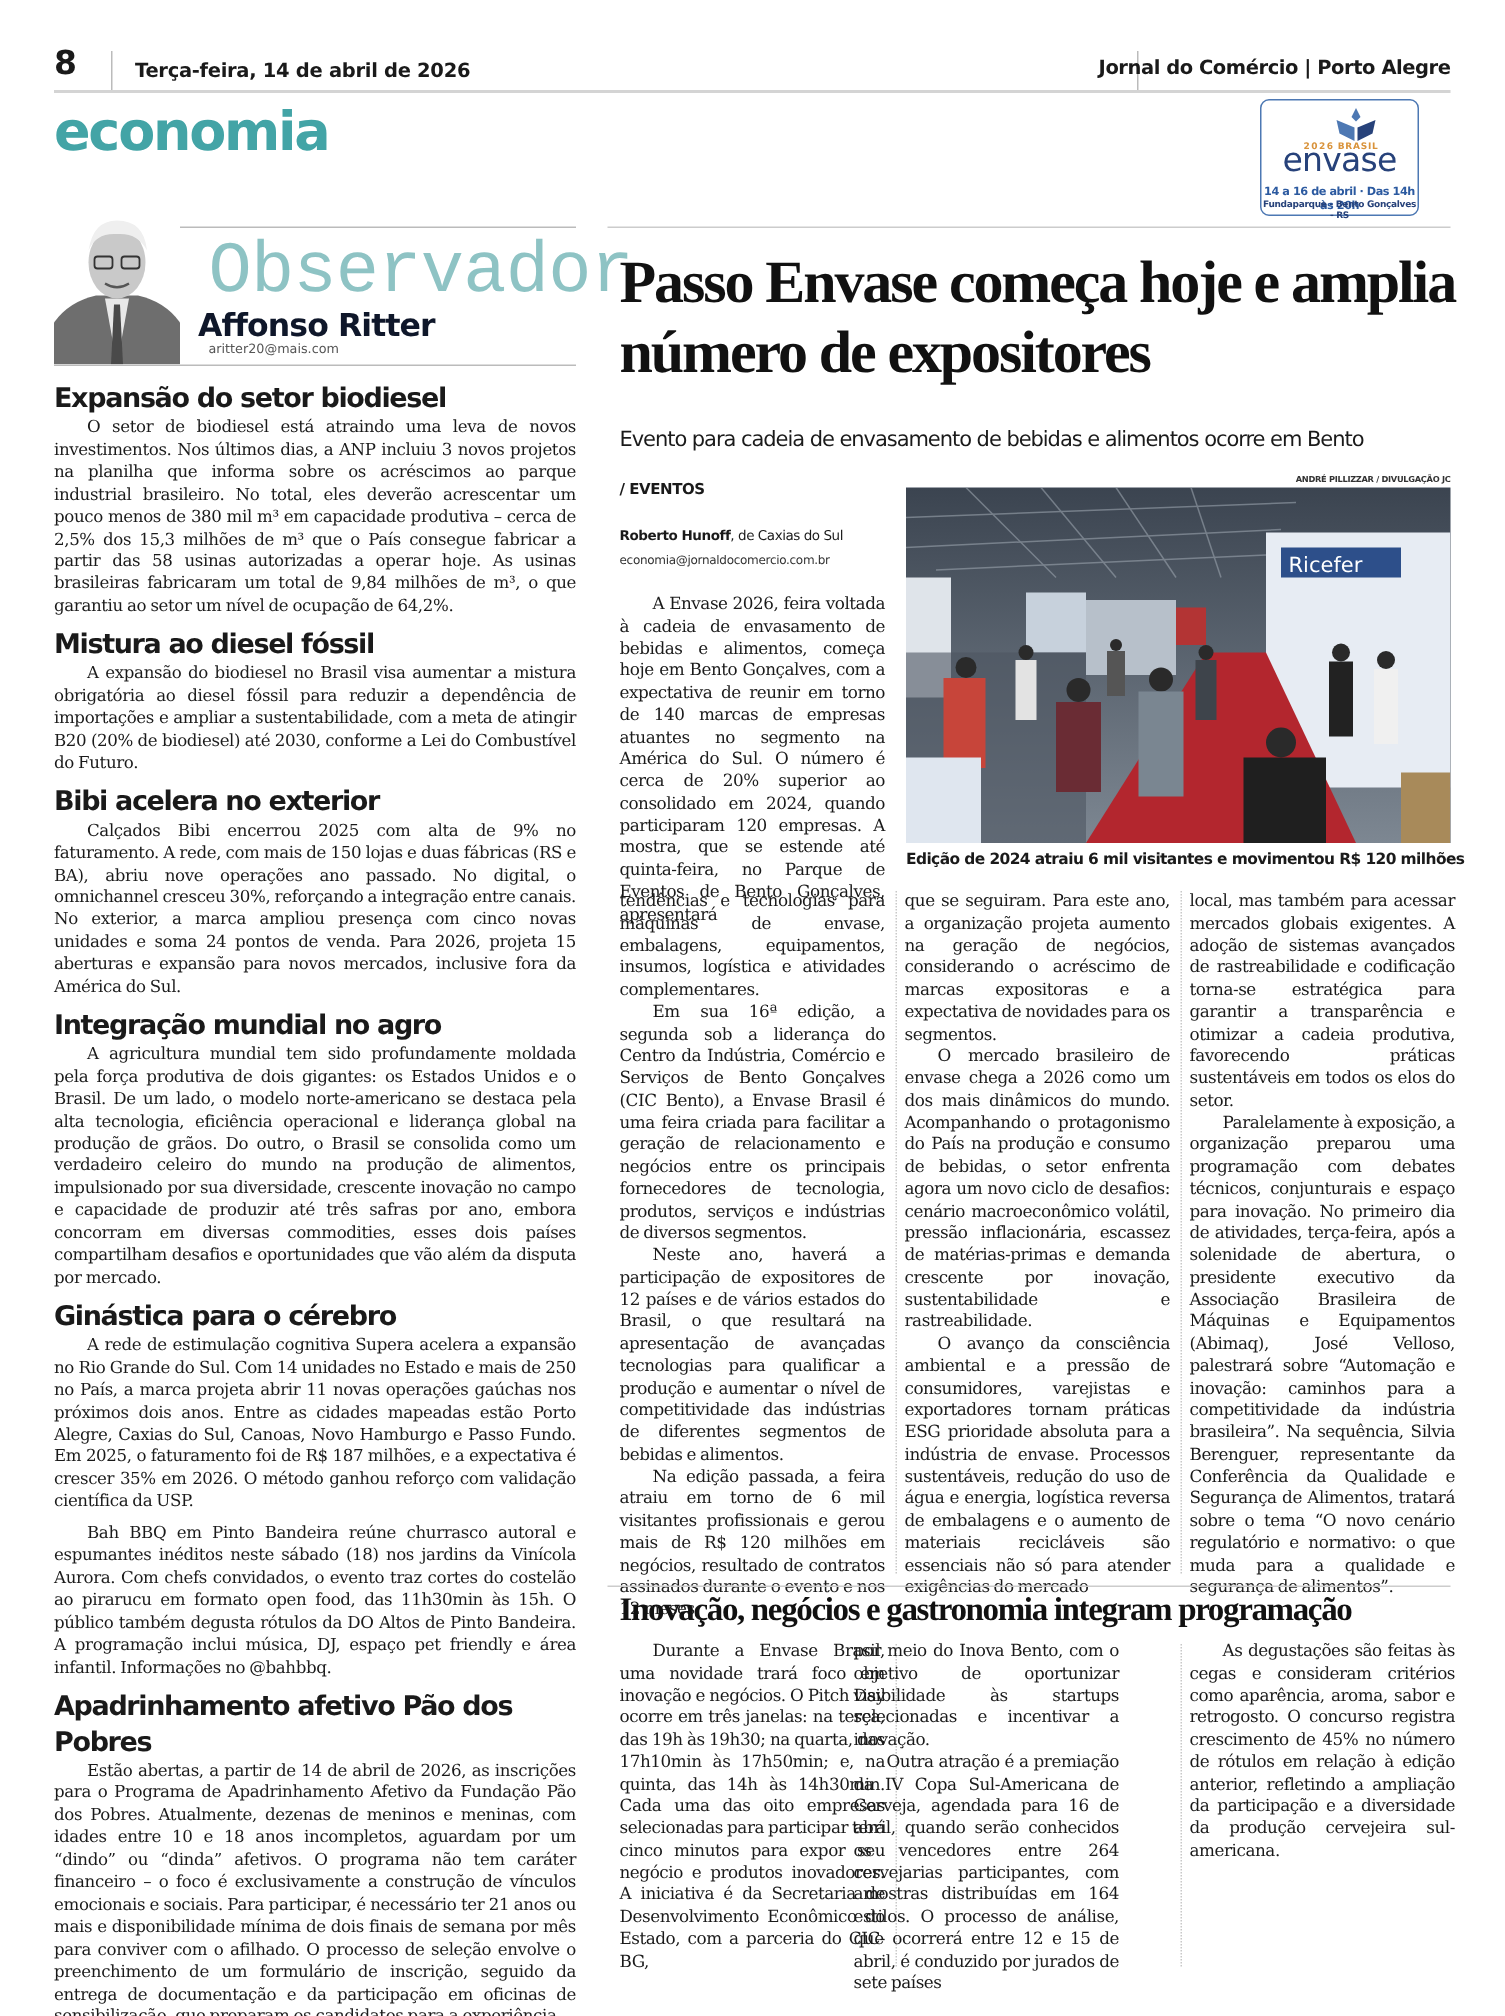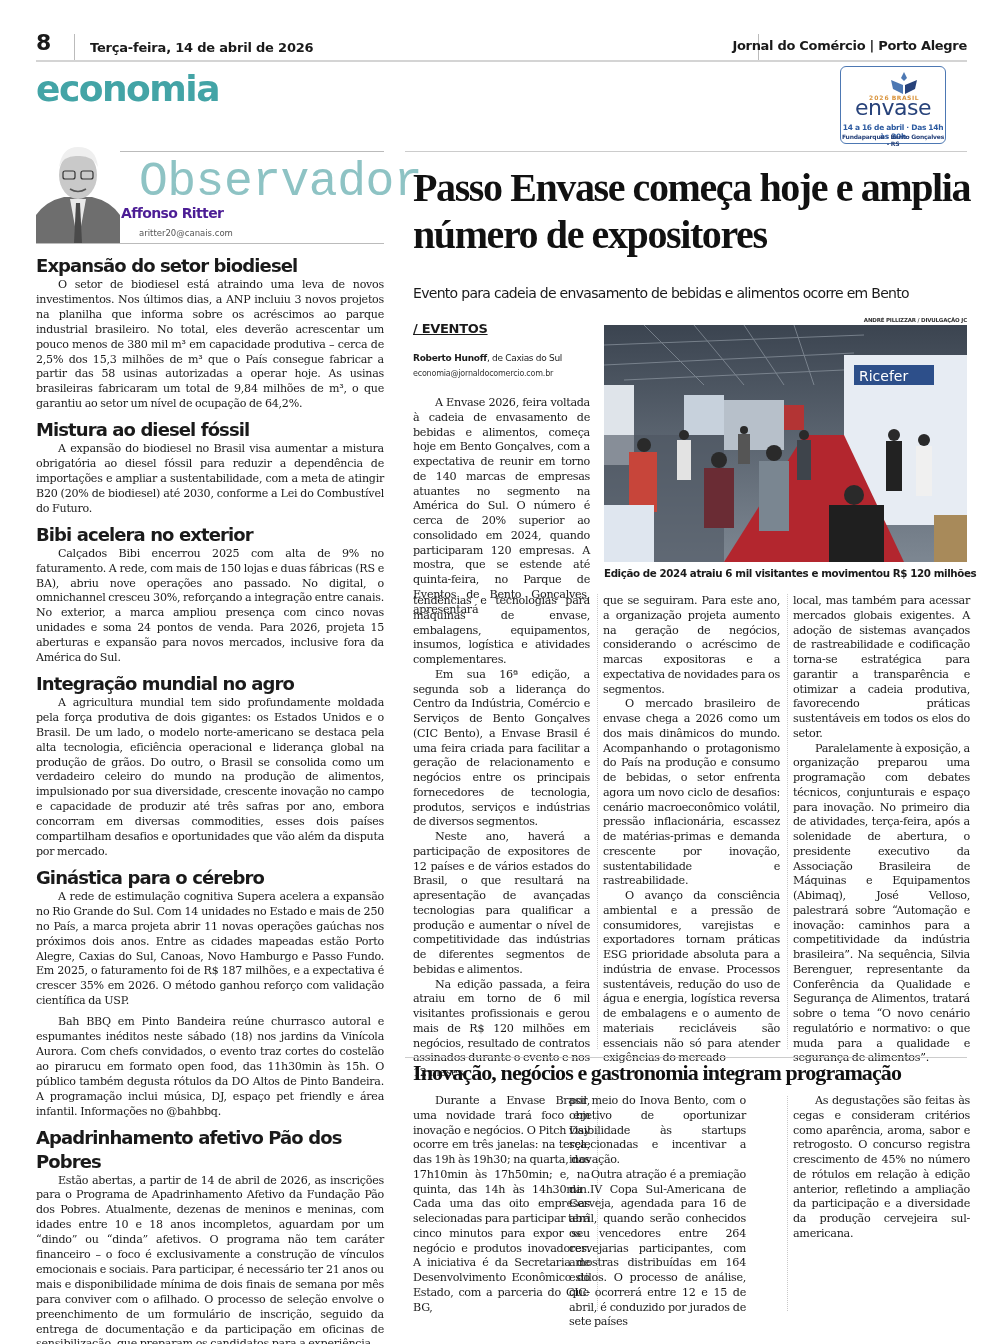--- a/index.html
+++ b/index.html
@@ -22,32 +22,32 @@
   .logo-brasil { position: absolute; right: 26px; top: 27px; font-family: "DejaVu Sans", sans-serif; font-size: 6px; font-weight: bold; color: #d9933b; letter-spacing: 0.5px; }
   .logo-word { position: absolute; left: 0; right: 0; top: 30px; font-family: "DejaVu Sans", sans-serif; font-size: 22px; color: #27427a; letter-spacing: -0.5px; line-height: 1; }
   .logo-dates { position: absolute; left: 0; right: 0; top: 56px; font-family: "DejaVu Sans", sans-serif; font-size: 7.5px; font-weight: bold; color: #2c5aa0; letter-spacing: -0.3px; }
   .logo-place { position: absolute; left: 0; right: 0; top: 66px; font-family: "DejaVu Sans", sans-serif; font-size: 6px; font-weight: bold; color: #27427a; letter-spacing: -0.2px; }
   .rule-right-top { position: absolute; left: 405px; top: 151px; width: 562px; height: 1px; background: #cccccc; }
 
   
   .col-rule-top { position: absolute; left: 36px; top: 151px; width: 348px; height: 1px; background: #bbbbbb; }
   .portrait { position: absolute; left: 36px; top: 143px; width: 84px; height: 100px; overflow: hidden; }
   .obs-title { position: absolute; left: 139px; top: 158px; font-family: Liberation Mono, monospace; font-size: 48px; color: #8ec3c4; letter-spacing: -0.5px; line-height: 1; }
-  .obs-author { position: absolute; left: 121px; top: 205px; font-family: "DejaVu Sans", sans-serif; font-weight: bold; font-size: 14px; color: #4c1d95; letter-spacing: -0.6px; }
+  .obs-author { position: absolute; left: 132px; top: 205px; font-family: "DejaVu Sans", sans-serif; font-weight: bold; font-size: 21px; color: #0f172a; letter-spacing: -0.6px; }
   .obs-email { position: absolute; left: 139px; top: 228px; font-family: "DejaVu Sans", sans-serif; font-size: 8.5px; color: #555555; }
   .col-rule-bot { position: absolute; left: 36px; top: 243px; width: 348px; height: 1px; background: #bbbbbb; }
 
   .left-col { position: absolute; left: 36px; top: 254px; width: 348px; }
   .note h2 { font-family: "DejaVu Sans", sans-serif; font-weight: bold; font-size: 18px; letter-spacing: -0.9px; line-height: 24px; color: #1a1a1a; }
   .note p { font-size: 11.1px; line-height: 14.9px; text-align: justify; text-indent: 22px; letter-spacing: -0.25px; word-spacing: -0.5px; margin-bottom: 6px; hyphens: auto; }
 
   
   .main-title { position: absolute; left: 413px; top: 164px; width: 560px; font-family: "Liberation Serif", serif; font-weight: bold; font-size: 40px; line-height: 47px; letter-spacing: -1.4px; color: #111111; }
   .deck { position: absolute; left: 413px; top: 285px; font-family: "DejaVu Sans", sans-serif; font-size: 14px; letter-spacing: -0.7px; color: #1a1a1a; }
-  .tag { position: absolute; left: 413px; top: 321px; font-family: "DejaVu Sans", sans-serif; font-weight: bold; font-size: 13px; letter-spacing: -0.3px; text-decoration: underline; }
+  .tag { position: absolute; left: 413px; top: 321px; font-family: "DejaVu Sans", sans-serif; font-weight: bold; font-size: 10px; letter-spacing: -0.3px; }
   .byline { position: absolute; left: 413px; top: 353px; font-family: "DejaVu Sans", sans-serif; font-size: 9px; letter-spacing: -0.3px; }
   .byline b { font-weight: bold; }
   .byemail { position: absolute; left: 413px; top: 369px; font-family: "DejaVu Sans", sans-serif; font-size: 8px; letter-spacing: -0.2px; color: #333333; }
 
   .txt { position: absolute; font-size: 11.2px; line-height: 14.75px; text-align: justify; letter-spacing: -0.3px; word-spacing: -0.6px; hyphens: auto; }
   .txt p { text-indent: 22px; }
   .txt p.cont { text-indent: 0; }
   .c1 { left: 413px; top: 396px; width: 177px; }
   .c1b { left: 413px; top: 594px; width: 177px; }
   .c2 { left: 603px; top: 594px; width: 177px; }
@@ -98,21 +98,21 @@
     <path d="M40,60 L44,60 L46,100 L38,100 Z" fill="#4a4a4a"></path>
     <ellipse cx="42" cy="32" rx="19" ry="24" fill="#c9c9c9"></ellipse>
     <path d="M23,24 Q26,4 42,4 Q60,4 62,24 Q56,12 42,13 Q28,12 23,24 Z" fill="#efefef"></path>
     <rect x="27" y="28" width="12" height="8" rx="2" fill="none" stroke="#333" stroke-width="1.2"></rect>
     <rect x="45" y="28" width="12" height="8" rx="2" fill="none" stroke="#333" stroke-width="1.2"></rect>
     <path d="M34,46 Q42,51 50,46" stroke="#555" stroke-width="1.5" fill="none"></path>
   </svg>
 </div>
 <div class="obs-title">Observador</div>
 <div class="obs-author">Affonso Ritter</div>
-<div class="obs-email">aritter20@canais.com</div>
+<div class="obs-email">aritter20@mais.com</div>
 <div class="col-rule-bot"></div>
 
 <div class="left-col">
   <div class="note">
     <h2>Expansão do setor biodiesel</h2>
     <p>O setor de biodiesel está atraindo uma leva de novos investimentos. Nos últimos dias, a ANP incluiu 3 novos projetos na planilha que informa sobre os acréscimos ao parque industrial brasileiro. No total, eles deverão acrescentar um pouco menos de 380 mil m³ em capacidade produtiva – cerca de 2,5% dos 15,3 milhões de m³ que o País consegue fabricar a partir das 58 usinas autorizadas a operar hoje. As usinas brasileiras fabricaram um total de 9,84 milhões de m³, o que garantiu ao setor um nível de ocupação de 64,2%.</p>
   </div>
   <div class="note">
     <h2>Mistura ao diesel fóssil</h2>
     <p>A expansão do biodiesel no Brasil visa aumentar a mistura obrigatória ao diesel fóssil para reduzir a dependência de importações e ampliar a sustentabilidade, com a meta de atingir B20 (20% de biodiesel) até 2030, conforme a Lei do Combustível do Futuro.</p>

